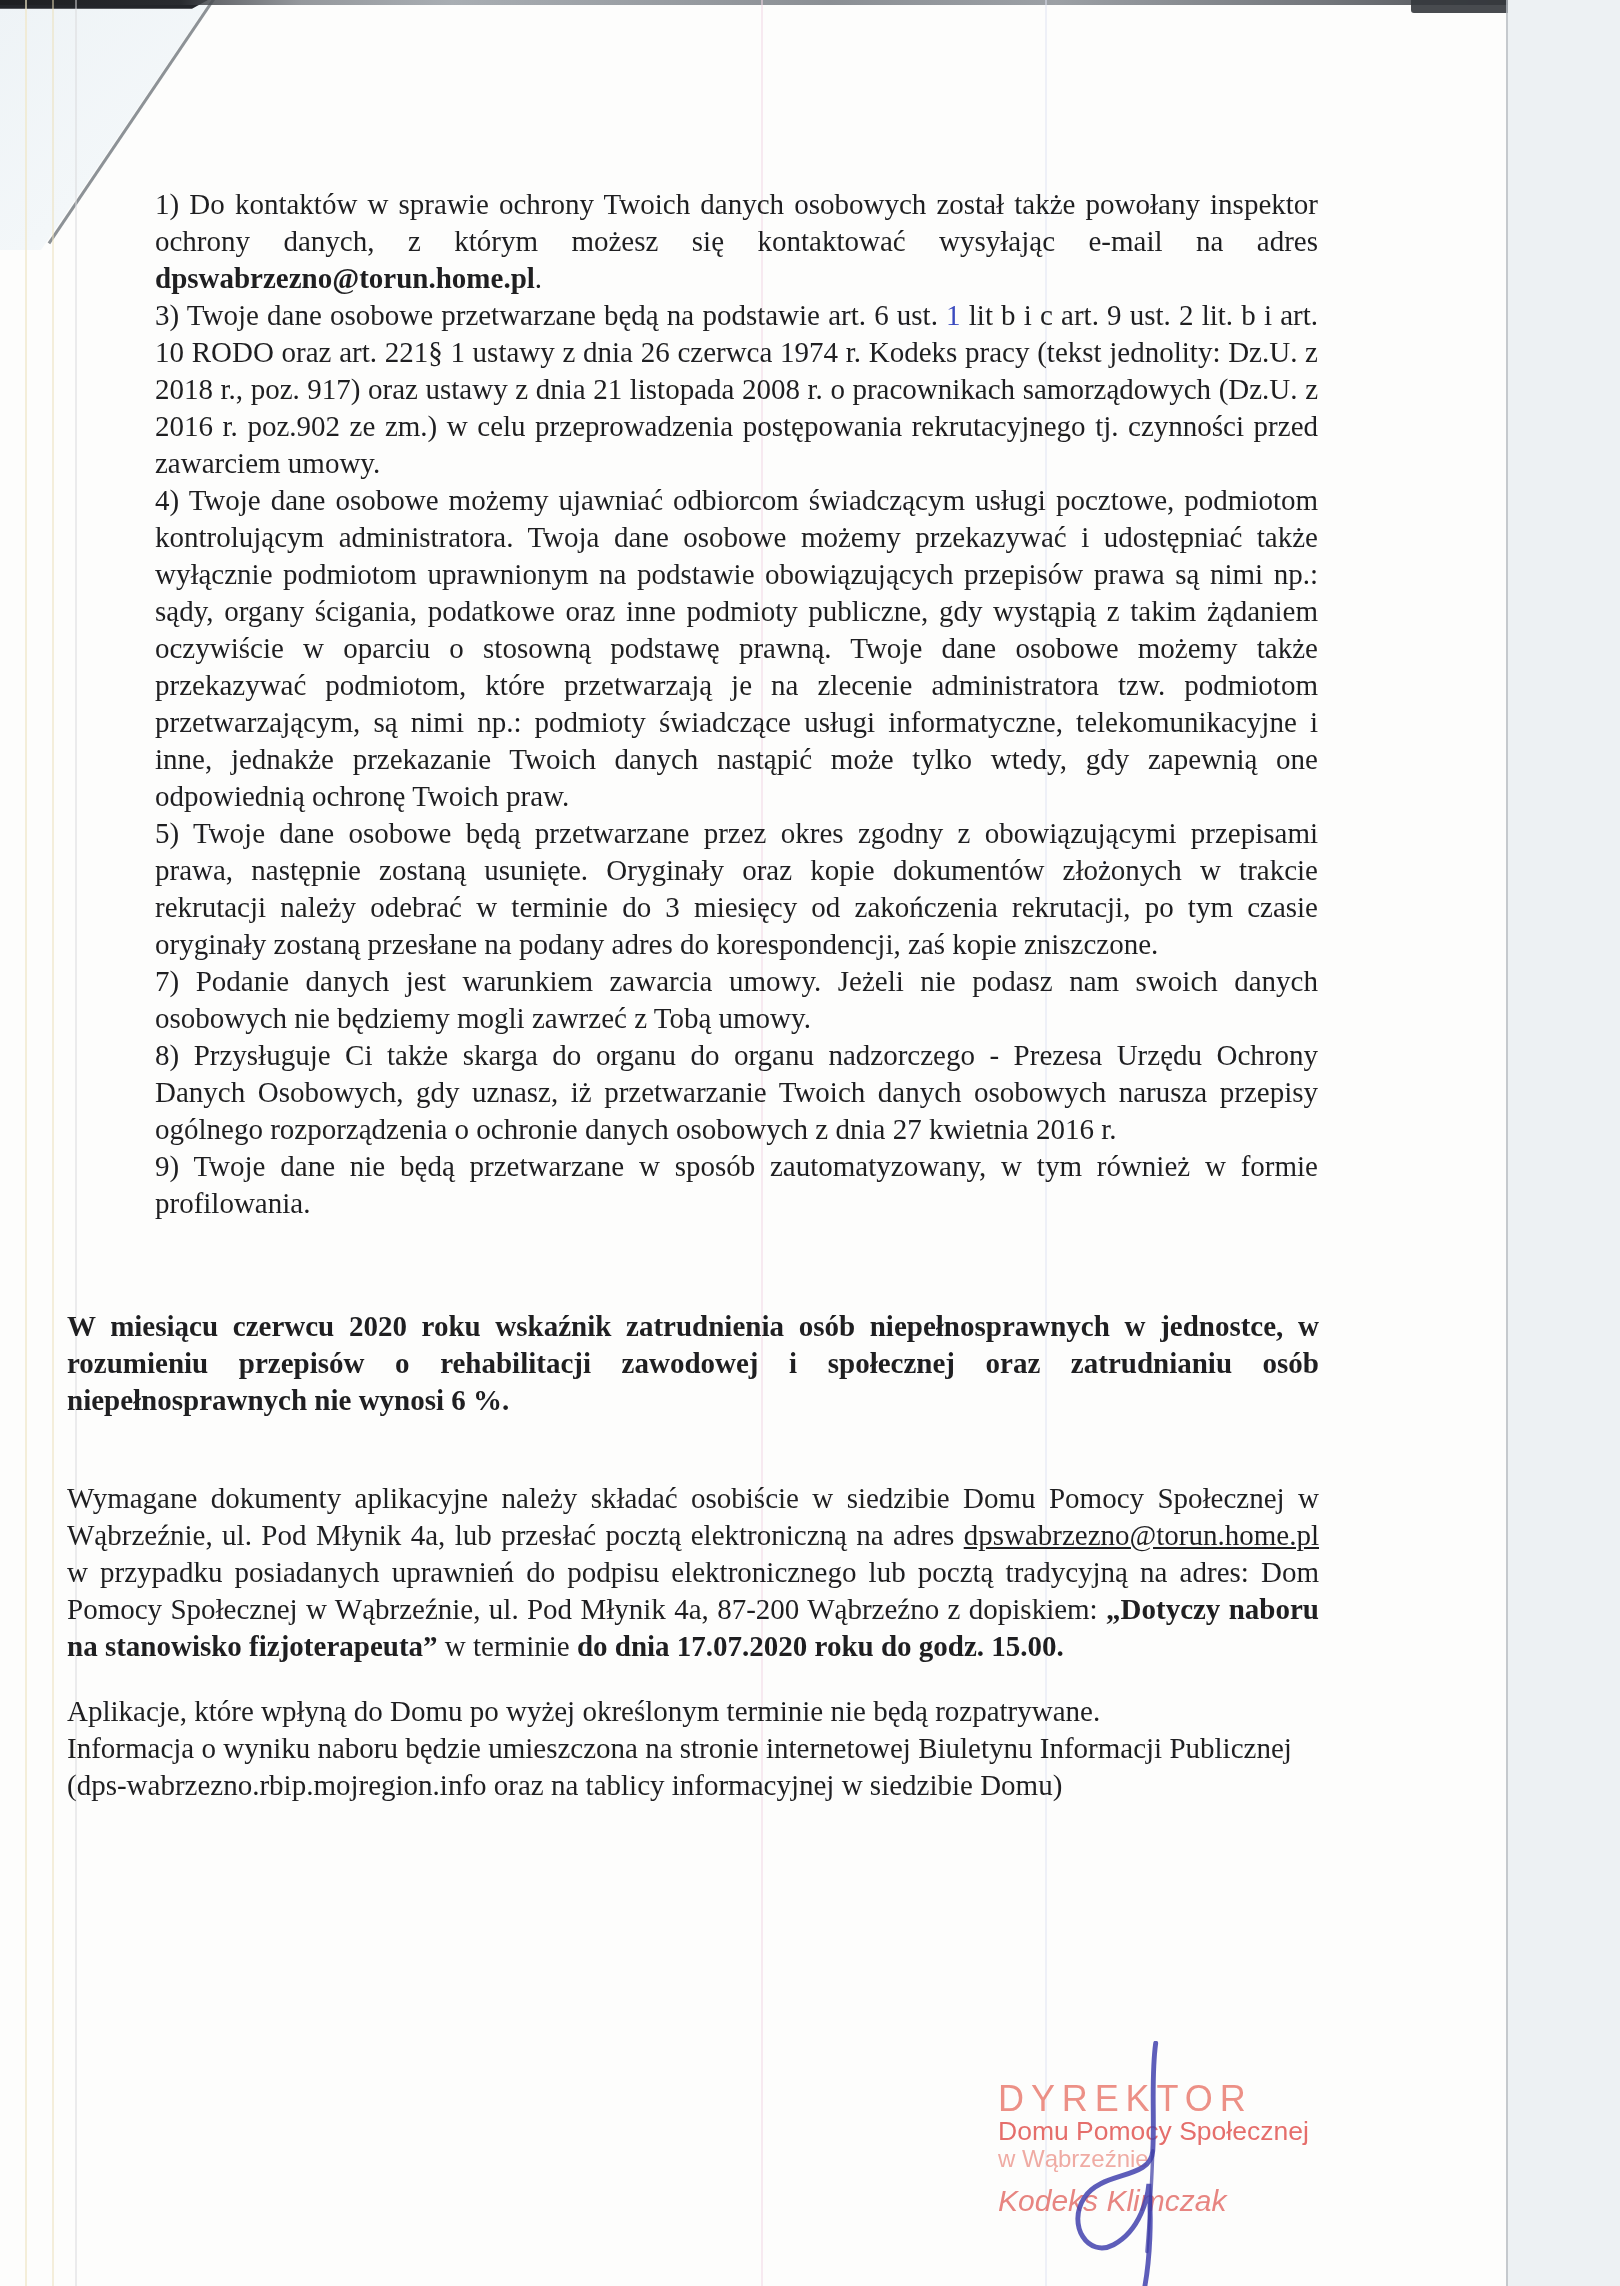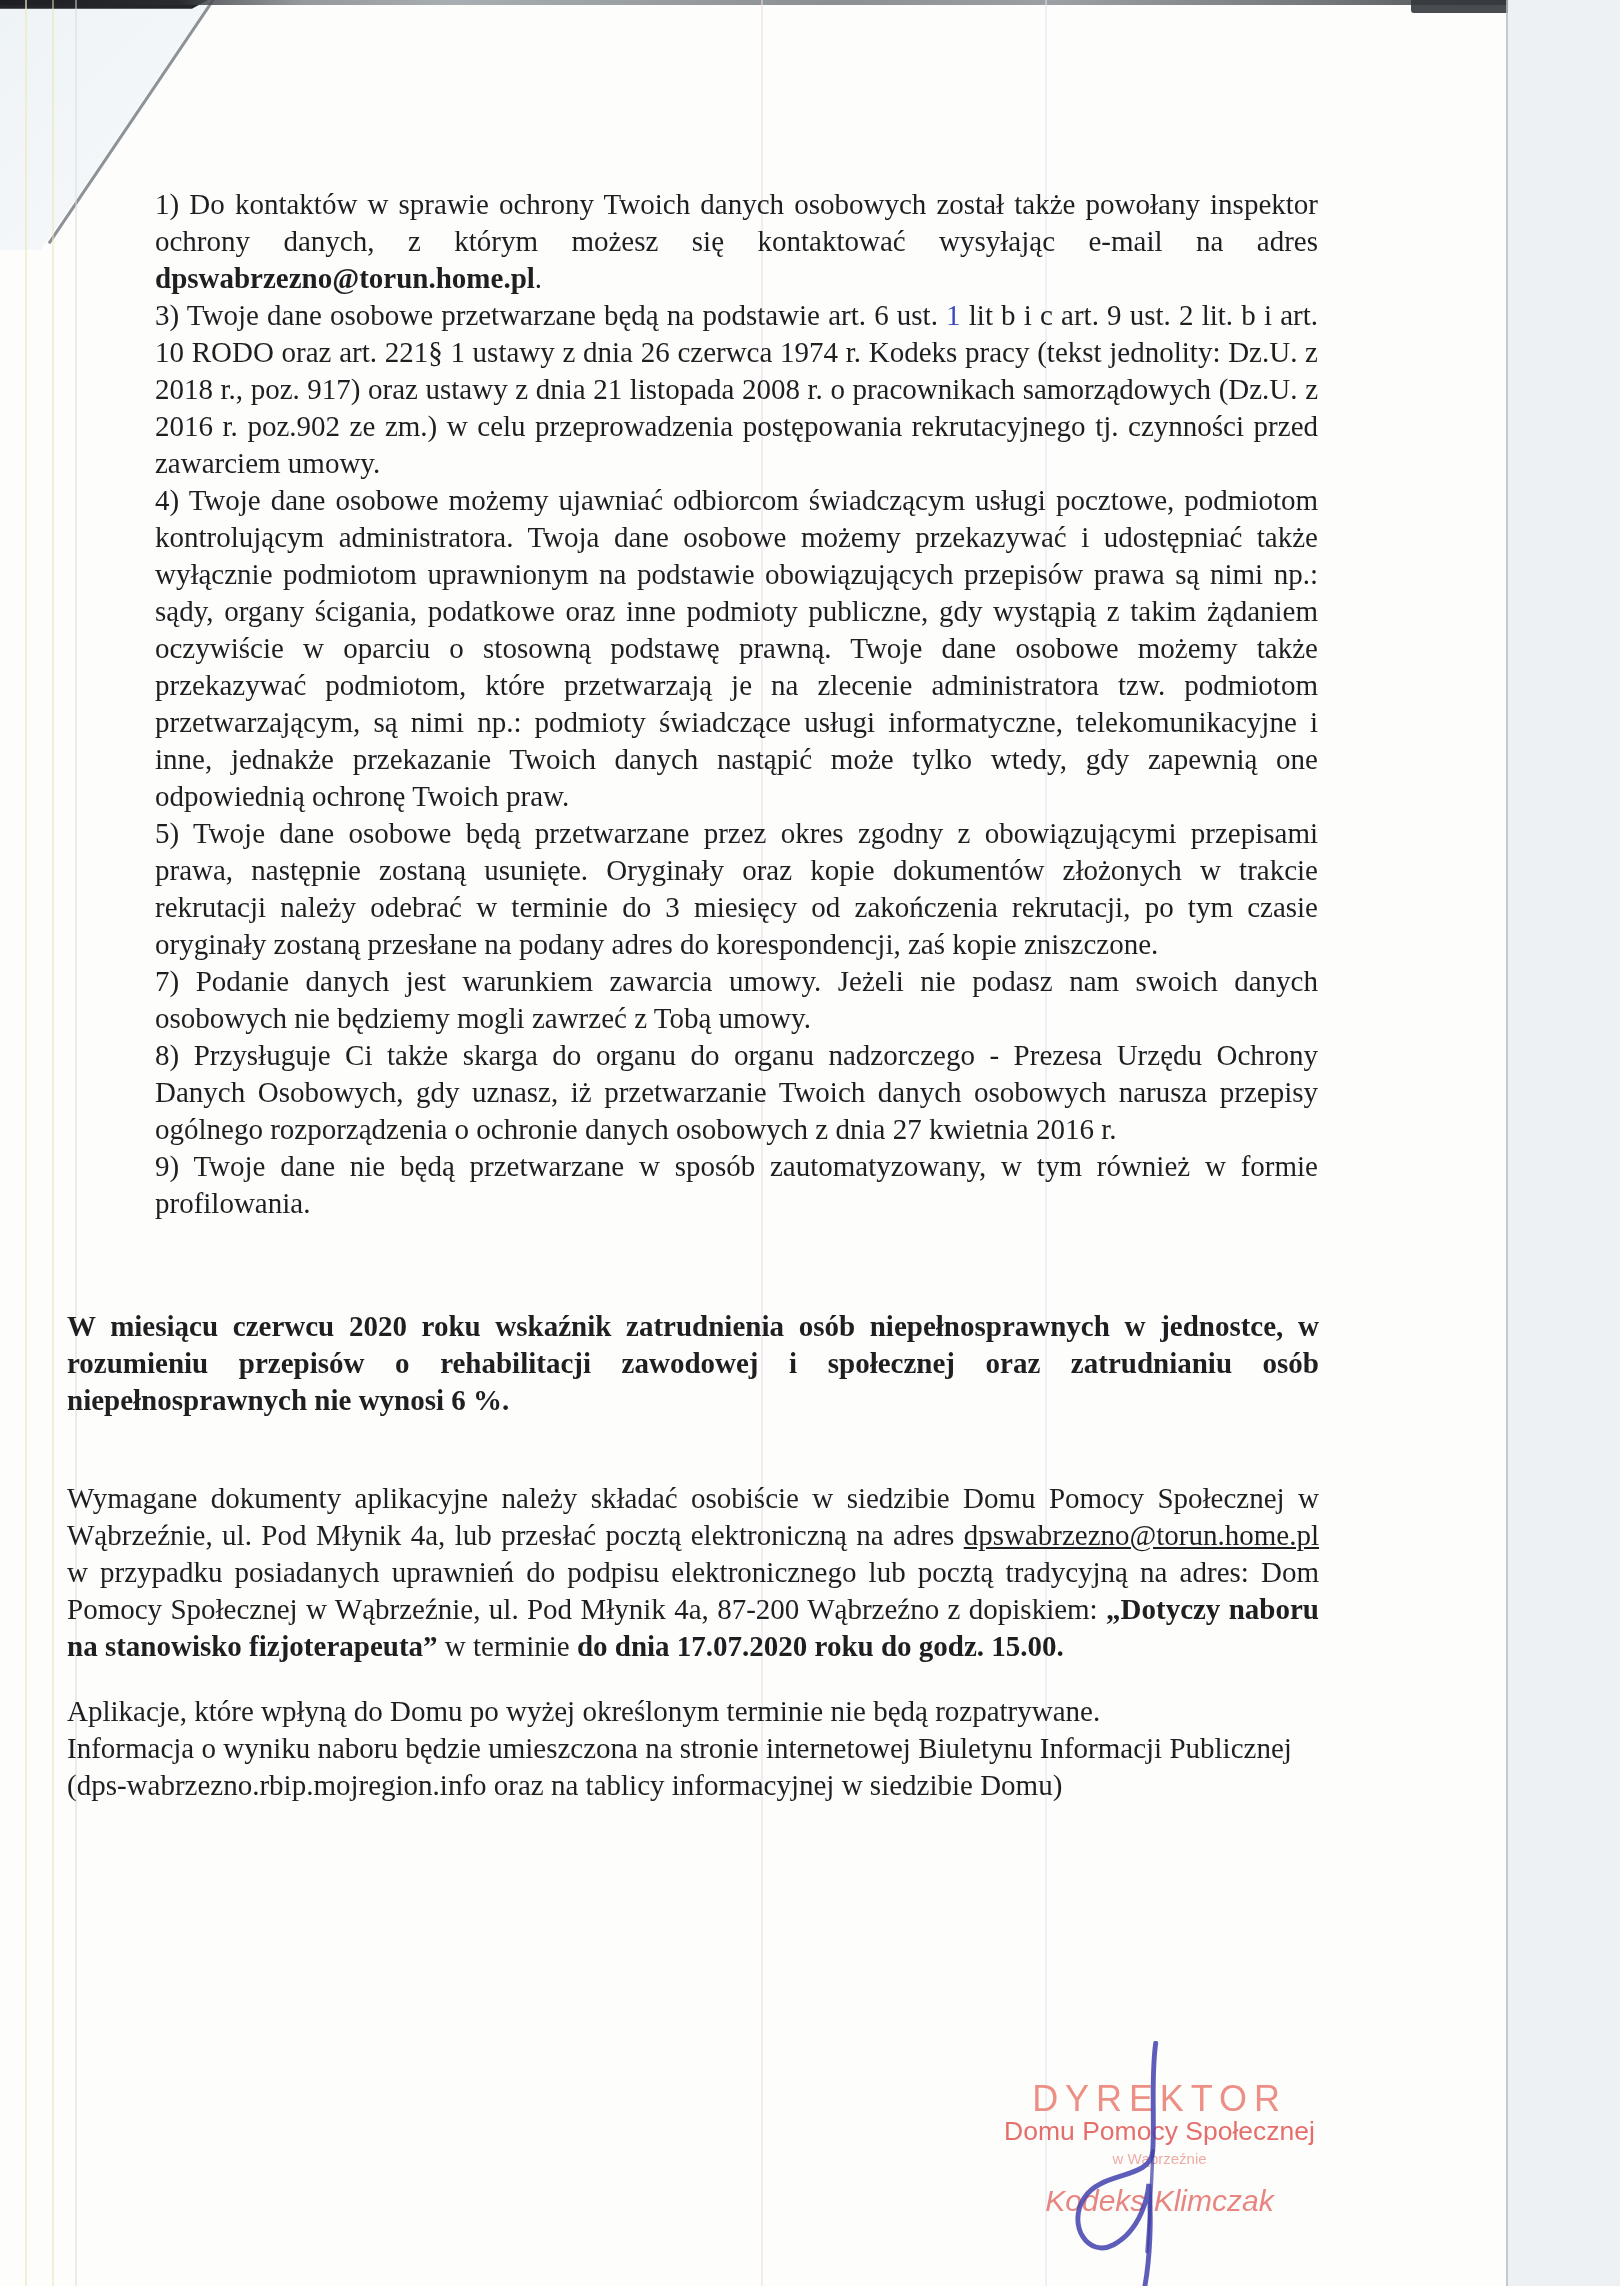--- a/index.html
+++ b/index.html
@@ -39,27 +39,27 @@
   .full{width:1252px;text-align:justify;}
   .bold-notice{font-weight:bold;margin-top:86px;}
   .submission{margin-top:61px;}
   .closing{margin-top:28px;text-align:left;width:1252px;}
   .b{font-weight:bold;}
   .blue-1{color:#3b4bbf;}
   .u{text-decoration:underline;}
   
   .stamp{
     position:absolute;left:998px;top:2080px;width:323px;
-    text-align:center;color:#e2665f;
+    color:#e2665f;
     font-family:"Liberation Sans","DejaVu Sans",sans-serif;
     pointer-events:none;
   }
   .stamp-title{font-size:36px;letter-spacing:6.9px;color:#ea7d72;opacity:.85;line-height:37px;}
   .stamp-l1{font-size:26.5px;color:#e25b58;opacity:.88;line-height:29px;}
-  .stamp-l2{font-size:15px;color:#ec978e;opacity:.8;line-height:26.5px;}
+  .stamp-l2{font-size:24px;color:#ec978e;opacity:.8;line-height:26.5px;}
   .stamp-name{font-size:30px;font-style:italic;color:#e4716c;opacity:.85;margin-top:11.8px;line-height:33px;}
   .signature{position:absolute;left:1051px;top:2041px;}
 </style>
 </head>
 <body>
 
 <div class="page">
 
   <div class="artifact corner-fold-fill"></div>
   <div class="artifact corner-fold-line"></div>

